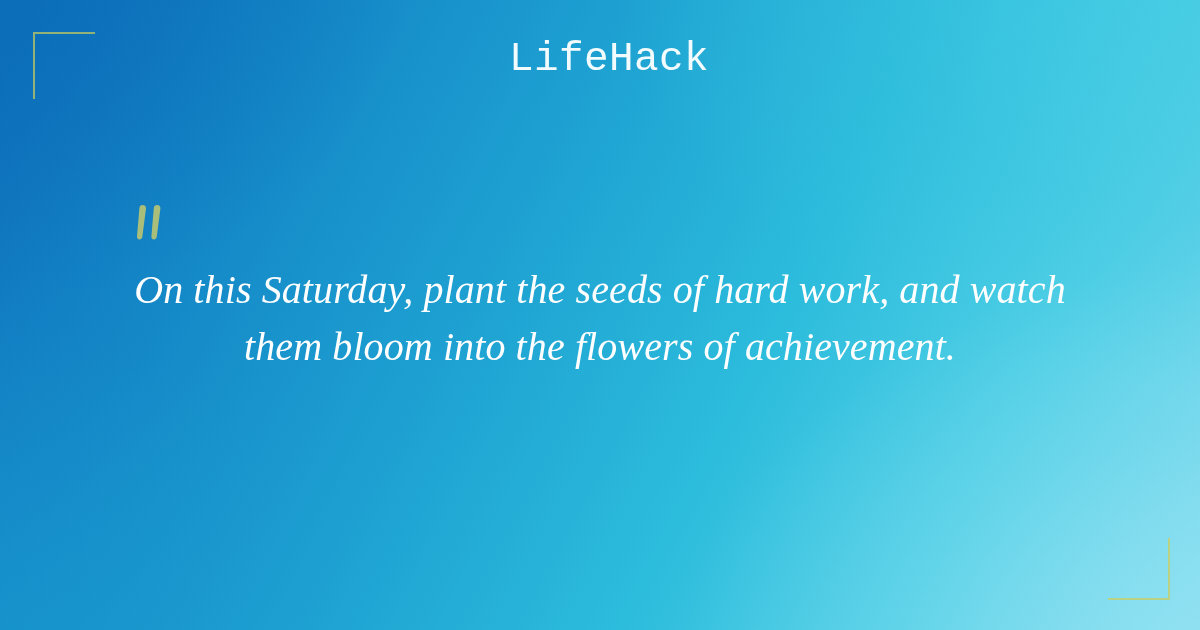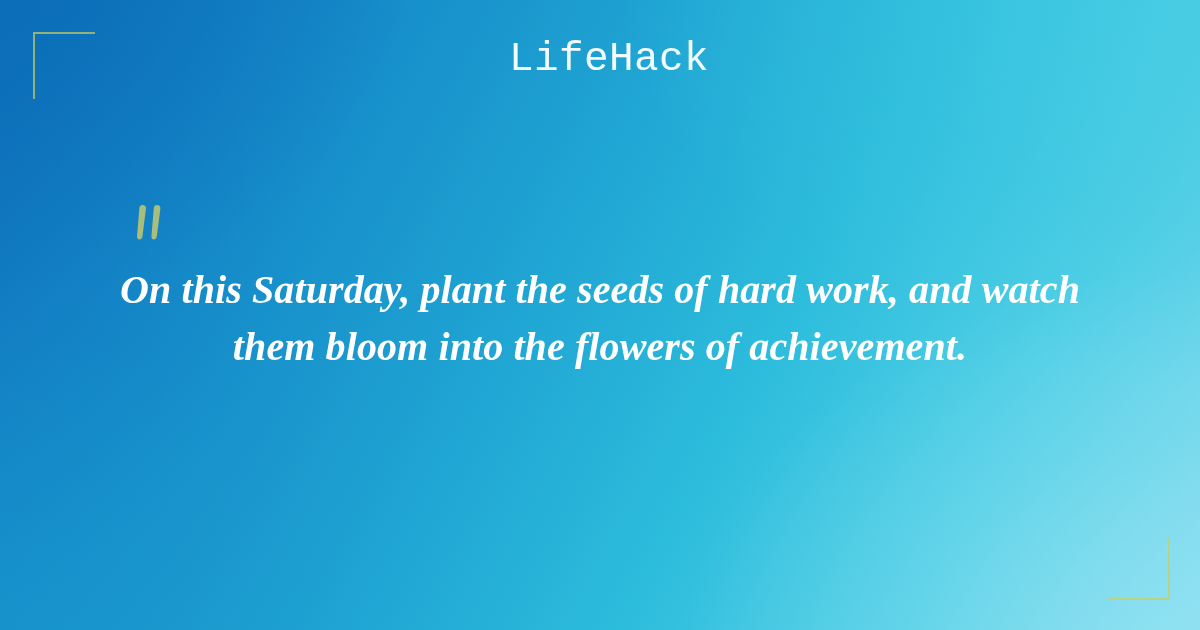--- a/index.html
+++ b/index.html
@@ -110,21 +110,20 @@
     display: block;
   }
 
   
   .quote-wrap {
     position: absolute;
     left: 100px;
     top: 262px;
     width: 1000px;
     text-align: center;
-    font-weight: bold;
   }
   .quote-text {
     font-family: "Liberation Serif", "DejaVu Serif", serif;
     font-style: italic;
     font-size: 40px;
     line-height: 1.42;
     color: #ffffff;
     letter-spacing: 0.1px;
     margin: 0;
     text-rendering: optimizeLegibility;

